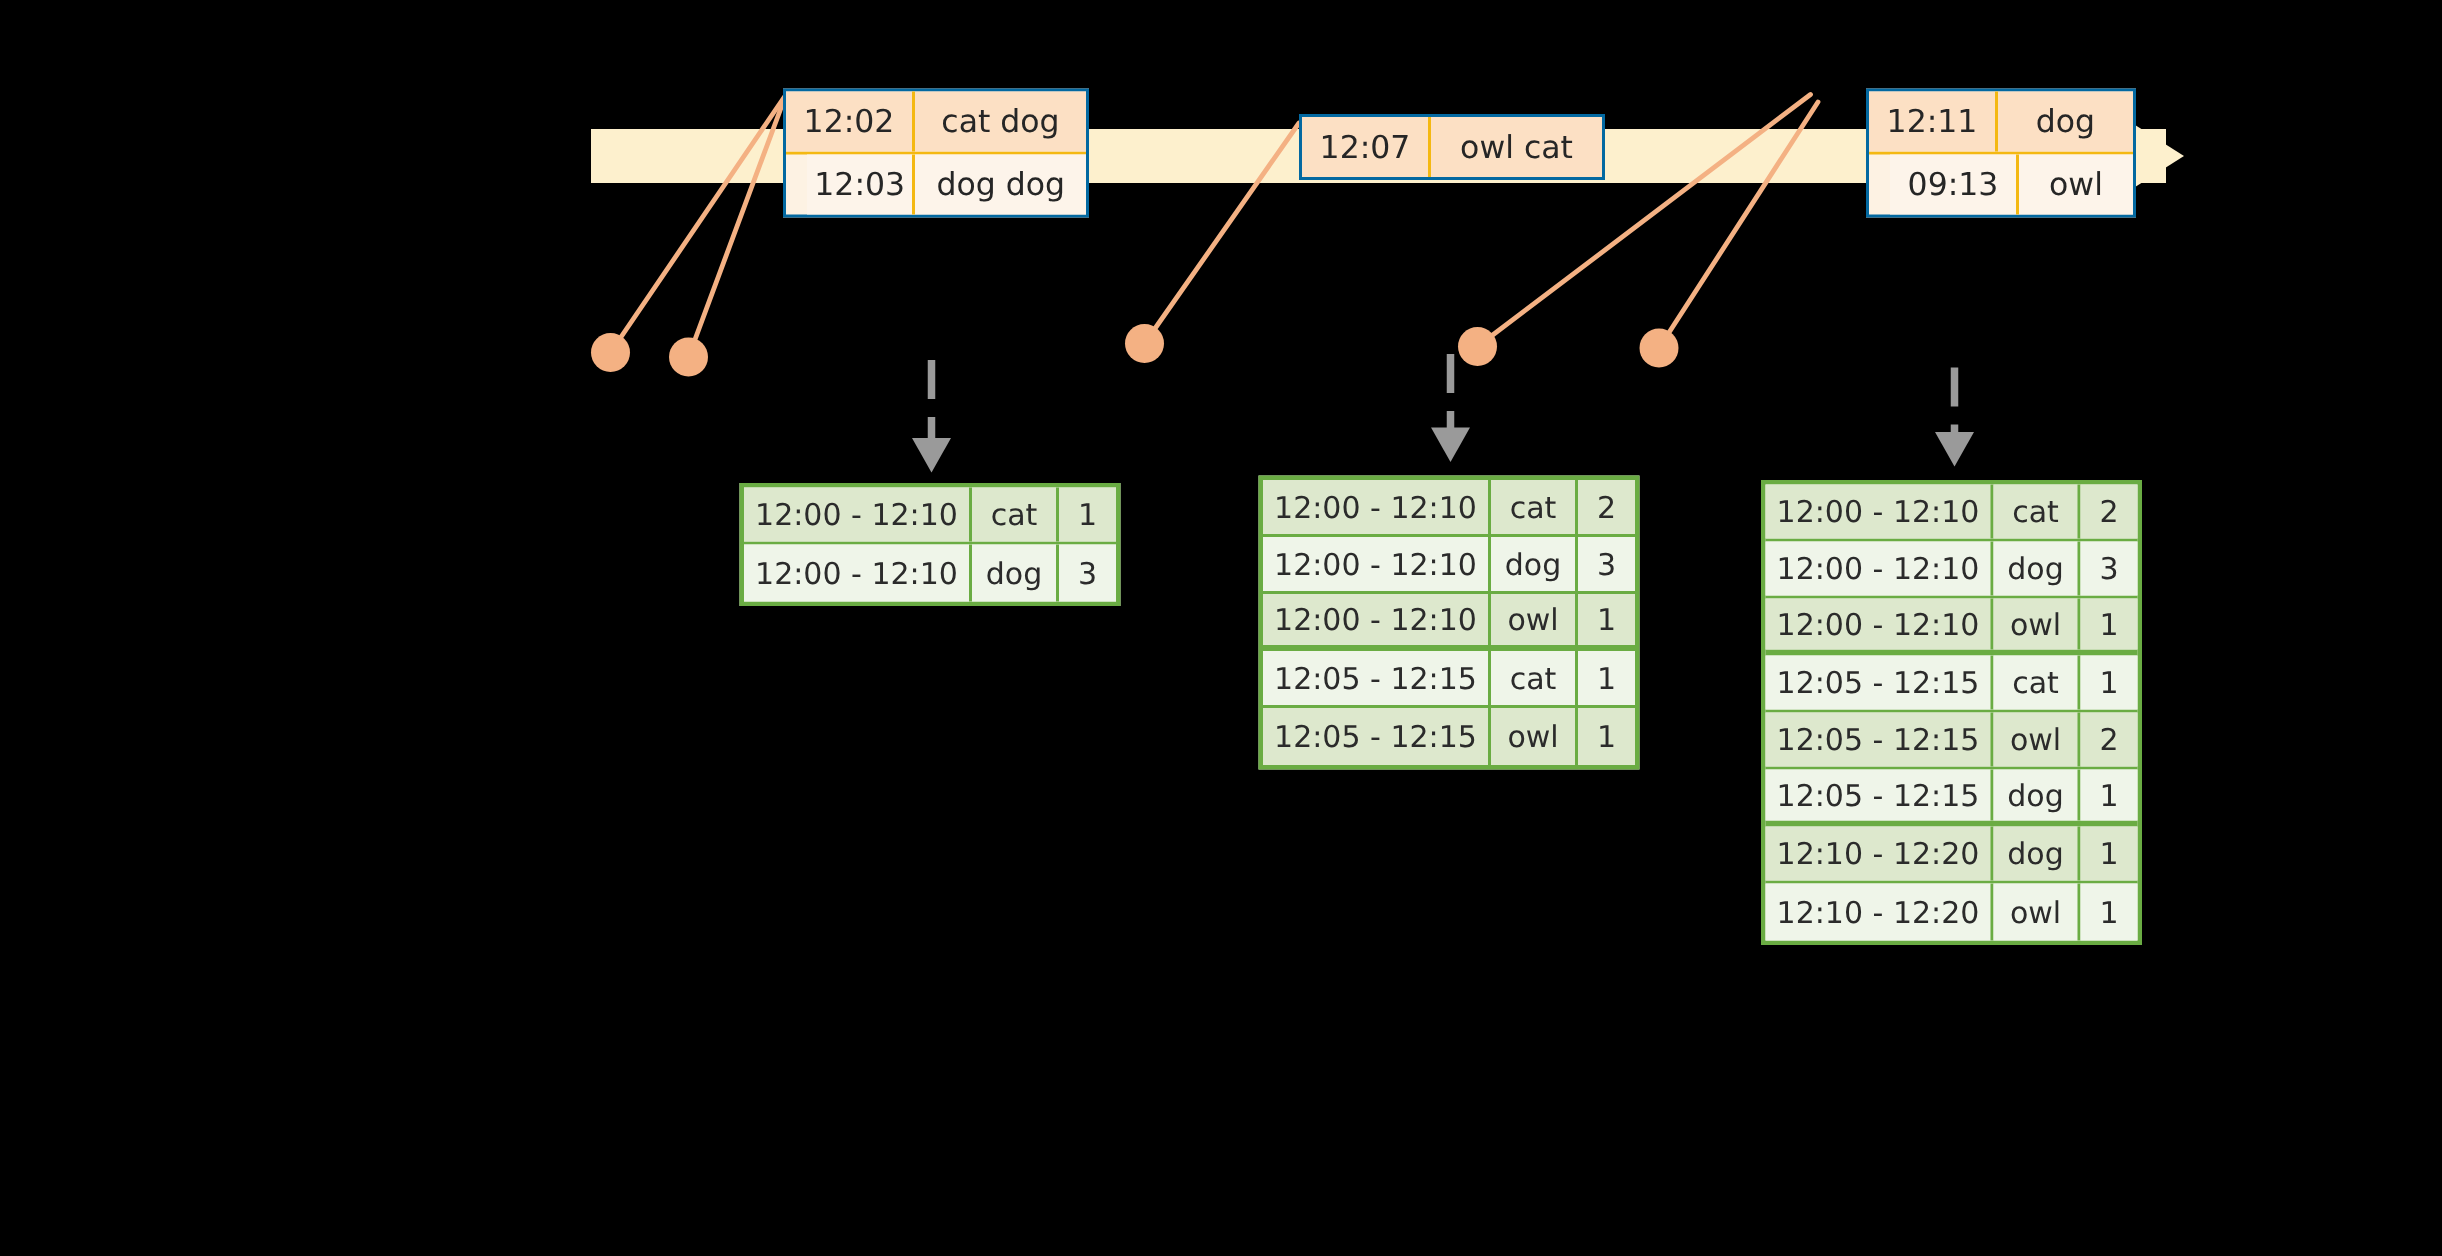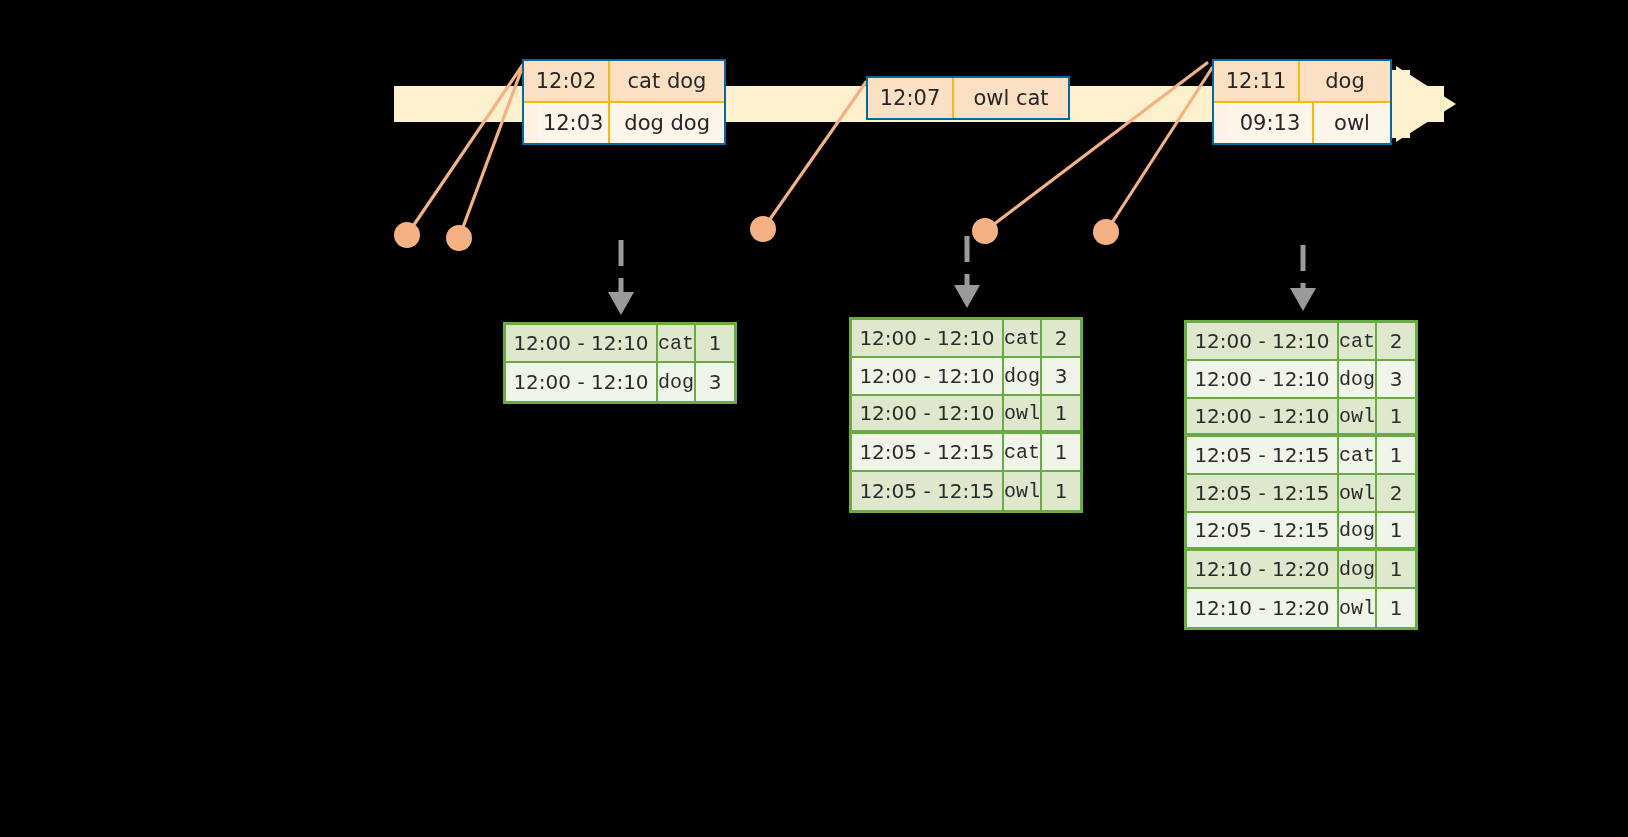--- a/index.html
+++ b/index.html
@@ -77,21 +77,20 @@
     border-radius: 50%;
     background: #f4b183;
   }
 
   
   .result-table {
     position: absolute;
     border: 3px solid #6aac43;
     box-sizing: border-box;
     background: #eef4e6;
-    margin-left: 10px;
   }
   .rt-row {
     display: flex;
     align-items: stretch;
     height: 38px;
     border-bottom: 2px solid #6aac43;
     box-sizing: border-box;
   }
   .rt-row:last-child { border-bottom: none; }
   .rt-row.group-end { border-bottom: 4px solid #6aac43; }
@@ -102,21 +101,21 @@
     justify-content: center;
     font-size: 20px;
     color: #2b2b2b;
     background: #eff5e9;
     border-right: 2px solid #6aac43;
     box-sizing: border-box;
     white-space: nowrap;
   }
   .rt-cell:last-child { border-right: none; }
   .c-window { width: 152px; }
-  .c-word   { width: 38px; font-family: Liberation Mono, monospace; }
+  .c-word   { width: 58px; }
   .c-count  { width: 38px; }
 </style>
 </head>
 <body>
 
 <div id="stage">
 
   <svg id="wires" viewBox="0 0 1628 837">
 
     <g>
@@ -160,21 +159,21 @@
     </div>
   </div>
 
   <div class="event-box" style="left:866px; top:76px; width:204px;">
     <div class="event-row shaded">
       <div class="ev-time">12:07</div>
       <div class="ev-words">owl cat</div>
     </div>
   </div>
 
-  <div class="event-box" style="left:1212px; top:59px; width:180px;">
+  <div class="event-box" style="left:1244px; top:59px; width:180px;">
     <div class="event-row shaded">
       <div class="ev-time">12:11</div>
       <div class="ev-words">dog</div>
     </div>
     <div class="event-row">
       <div class="ev-time">09:13</div>
       <div class="ev-words">owl</div>
     </div>
   </div>
 

